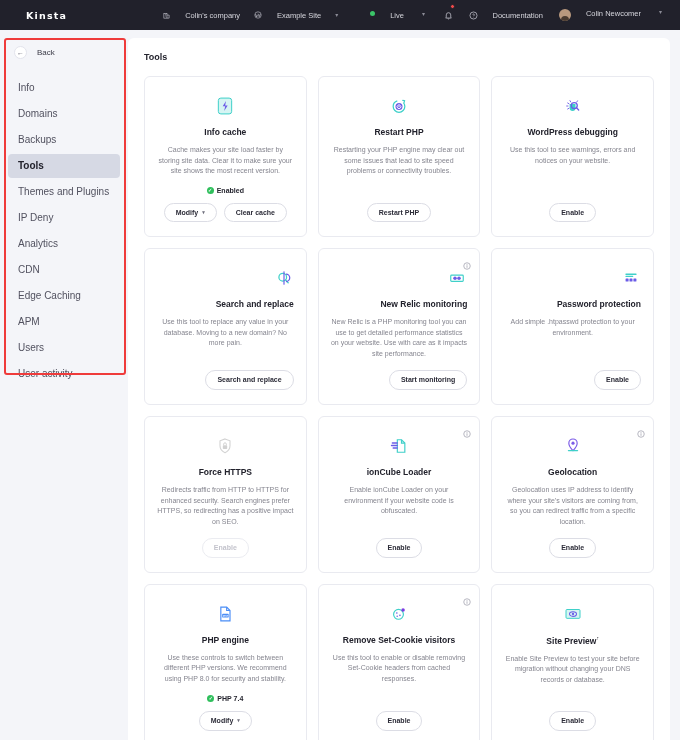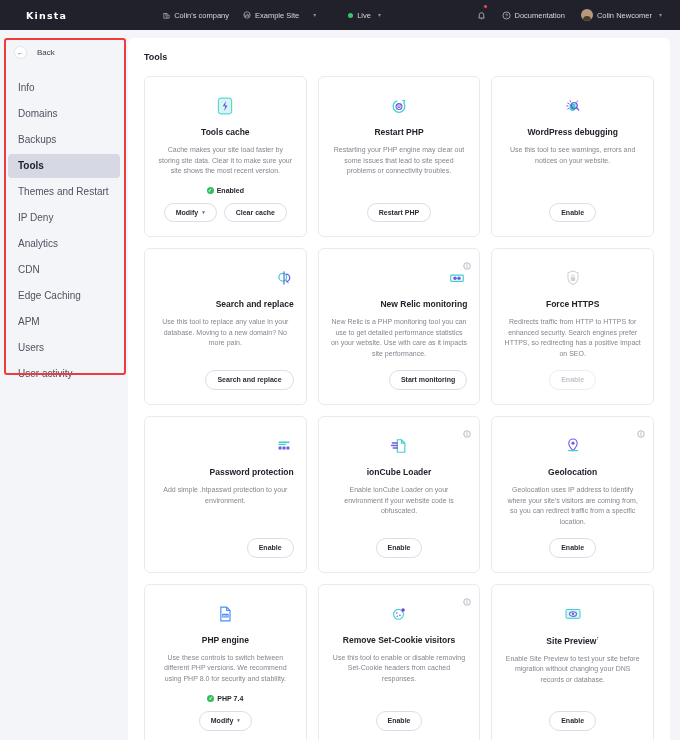--- a/index.html
+++ b/index.html
@@ -16,21 +16,21 @@
     display: flex; align-items: center;
     padding: 0 12px; gap: 0;
     position: relative;
   }
   .brand {
     color: #fff; font-size: 9.5px; font-weight: 700;
     letter-spacing: 1.2px; margin-left: 14px;
     font-family: "DejaVu Sans", sans-serif;
   }
   .tb-item {
-    display: flex; align-items: center; gap: 4px;
+    display: flex; gap: 15px;
     color: #d6d6dd; font-size: 7.5px; white-space: nowrap;
   }
   .tb-ctx { margin-left: 96px; display: flex; align-items: center; gap: 14px; }
   .tb-right { margin-left: auto; display: flex; align-items: center; gap: 16px; padding-right: 6px;}
   .caret { color: #8b8b96; font-size: 6px; line-height: 1; }
   .live-dot { width: 5px; height: 5px; border-radius: 50%; background: #3bc569; }
   .bell-wrap { position: relative; }
   .bell-badge {
     position: absolute; top: -2px; right: -2px;
     width: 5px; height: 5px; border-radius: 50%;
@@ -222,42 +222,42 @@
     <div class="back-row">
       <span class="back-btn">←</span>
       <span>Back</span>
     </div>
 
     <div class="nav" id="nav">
         <div class="nav-item"><span>Info</span></div>
         <div class="nav-item"><span>Domains</span></div>
         <div class="nav-item"><span>Backups</span></div>
         <div class="nav-item active"><span>Tools</span></div>
-        <div class="nav-item"><span>Themes and Restart</span></div>
+        <div class="nav-item"><span>Themes and Plugins</span></div>
         <div class="nav-item"><span>IP Deny</span></div>
         <div class="nav-item"><span>Analytics</span></div>
         <div class="nav-item"><span>CDN</span></div>
         <div class="nav-item"><span>Edge Caching</span></div>
         <div class="nav-item"><span>APM</span></div>
         <div class="nav-item"><span>Users</span></div>
         <div class="nav-item"><span>User activity</span></div>
       </div>
   </div>
 
   <div class="main">
     <div class="panel-title">Tools</div>
     <div class="grid" id="grid">
         <div class="card r1">
           <div class="card-icon">
             <svg width="20" height="20" viewBox="0 0 24 24">
               <rect x="4" y="2.5" width="16" height="19" rx="3" fill="#d6f5f3" stroke="#3fd0c9" stroke-width="1.2"></rect>
               <path d="M13.2 6l-4 6.4h3L11 18l4.2-6.6h-3L13.2 6z" fill="#6b5ce7"></path>
             </svg>
           </div>
-          <div class="card-title"><span>Tools cache</span></div>
+          <div class="card-title"><span>Info cache</span></div>
           <div class="card-desc">Cache makes your site load faster by storing site data. Clear it to make sure your site shows the most recent version.</div>
           <div class="card-status">
             <span class="status-dot">✓</span>
             <span>Enabled</span>
           </div>
           <div class="card-actions">
             <button class="btn">
               <span>Modify</span>
               <span class="bcaret">▾</span>
             </button>
@@ -331,49 +331,49 @@
             </svg>
           </div>
           <div class="card-title"><span>New Relic monitoring</span></div>
           <div class="card-desc">New Relic is a PHP monitoring tool you can use to get detailed performance statistics on your website. Use with care as it impacts site performance.</div>
           <div class="card-actions">
             <button class="btn">
               <span>Start monitoring</span>
             </button>
           </div>
         </div>
-        <div class="card r3">
-          <div class="card-icon dim">
-            <svg width="20" height="20" viewBox="0 0 24 24">
-              <path d="M12 3.5l6 2.3v6c0 4-3 6.9-6 8.2-3-1.3-6-4.2-6-8.2v-6l6-2.3z" fill="none" stroke="#9a9aa6" stroke-width="1.3"></path>
-              <rect x="9.4" y="11.2" width="5.2" height="4.4" rx="0.8" fill="#9a9aa6"></rect>
-              <path d="M10.4 11.2v-1.4a1.6 1.6 0 0 1 3.2 0v1.4" fill="none" stroke="#9a9aa6" stroke-width="1.2"></path>
-            </svg>
-          </div>
-          <div class="card-title"><span>Force HTTPS</span></div>
-          <div class="card-desc">Redirects traffic from HTTP to HTTPS for enhanced security. Search engines prefer HTTPS, so redirecting has a positive impact on SEO.</div>
-          <div class="card-actions">
-            <button class="btn disabled">
-              <span>Enable</span>
-            </button>
-          </div>
-        </div>
         <div class="card r2">
           <div class="card-icon">
             <svg width="20" height="20" viewBox="0 0 24 24">
               <path d="M6 7.5h12M6 10h8" stroke="#3fd0c9" stroke-width="1.6" stroke-linecap="round"></path>
               <rect x="5.5" y="12.6" width="3.6" height="3.6" rx="0.7" fill="#6b5ce7"></rect>
               <rect x="10.2" y="12.6" width="3.6" height="3.6" rx="0.7" fill="#6b5ce7"></rect>
               <rect x="14.9" y="12.6" width="3.6" height="3.6" rx="0.7" fill="#6b5ce7"></rect>
             </svg>
           </div>
           <div class="card-title"><span>Password protection</span></div>
           <div class="card-desc">Add simple .htpasswd protection to your environment.</div>
           <div class="card-actions">
             <button class="btn">
+              <span>Enable</span>
+            </button>
+          </div>
+        </div>
+        <div class="card r3">
+          <div class="card-icon dim">
+            <svg width="20" height="20" viewBox="0 0 24 24">
+              <path d="M12 3.5l6 2.3v6c0 4-3 6.9-6 8.2-3-1.3-6-4.2-6-8.2v-6l6-2.3z" fill="none" stroke="#9a9aa6" stroke-width="1.3"></path>
+              <rect x="9.4" y="11.2" width="5.2" height="4.4" rx="0.8" fill="#9a9aa6"></rect>
+              <path d="M10.4 11.2v-1.4a1.6 1.6 0 0 1 3.2 0v1.4" fill="none" stroke="#9a9aa6" stroke-width="1.2"></path>
+            </svg>
+          </div>
+          <div class="card-title"><span>Force HTTPS</span></div>
+          <div class="card-desc">Redirects traffic from HTTP to HTTPS for enhanced security. Search engines prefer HTTPS, so redirecting has a positive impact on SEO.</div>
+          <div class="card-actions">
+            <button class="btn disabled">
               <span>Enable</span>
             </button>
           </div>
         </div>
         <div class="card r3">
           <span class="card-info"><svg width="8" height="8" viewBox="0 0 16 16" fill="none" stroke="#9a9aa8" stroke-width="1.4">
               <circle cx="8" cy="8" r="6.5"></circle>
               <path d="M8 5.2v.1M8 7.4v3.4" stroke-linecap="round"></path>
             </svg></span>
           <div class="card-icon">

